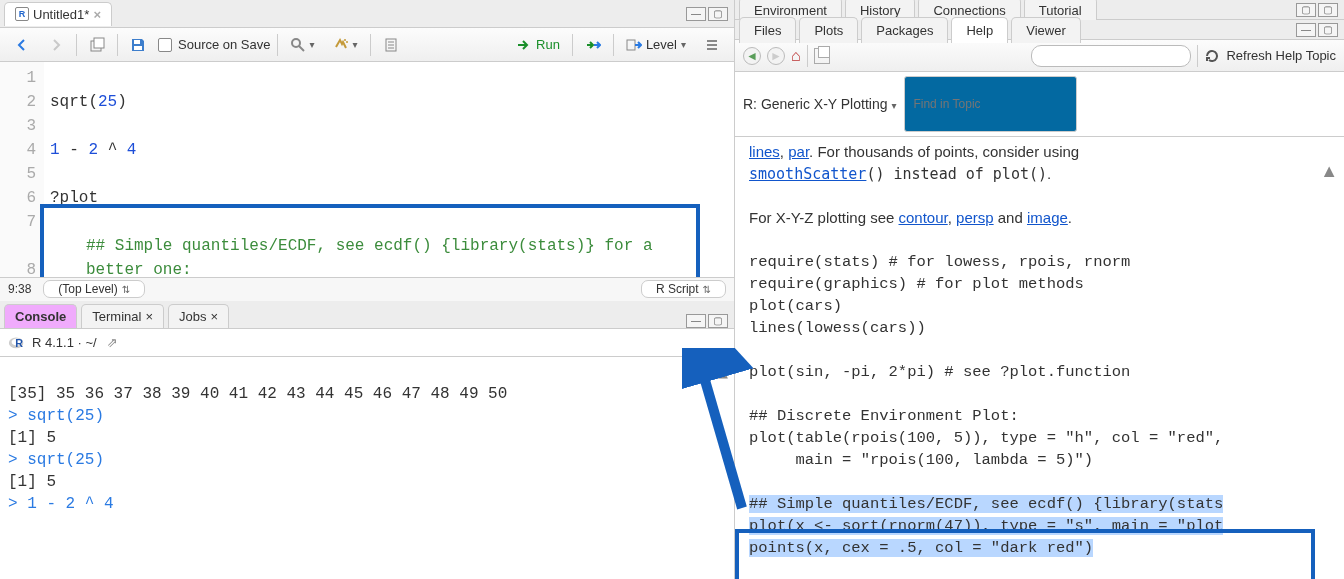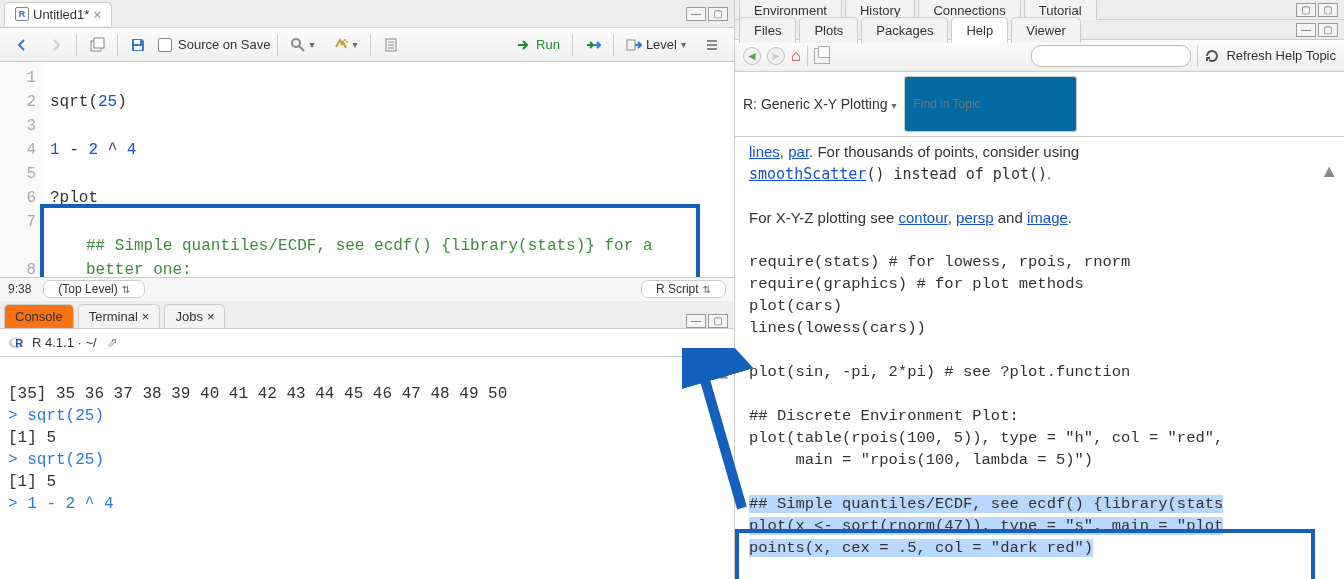--- a/index.html
+++ b/index.html
@@ -36,21 +36,21 @@
 .highlight-box { position:absolute; border:4px solid #1560bd; pointer-events:none; }
 
 
 .statusbar { display:flex; align-items:center; height:24px; border-top:1px solid #ccc; background:#f7f7f7; font-size:12px; padding: 0 8px; gap:12px;text-align:right; }
 .statusbar .right { margin-left:auto; }
 .scope-dd { border:1px solid #ccc; border-radius:7px; padding: 1px 14px; font-size:12px; background:#fff; display:inline-flex; align-items:center; gap:4px;}
 
 
 .console-tabs { display:flex; align-items:flex-end; background:#ededed; border-bottom:1px solid #ccc; height:28px; padding-left:4px; position:relative;}
 .ctab { padding:4px 10px; border:1px solid #ccc; border-bottom:none; border-radius:5px 5px 0 0; margin-right:4px; background:#f3f3f3; display:inline-flex; align-items:center; gap:4px; cursor:pointer; }
-.ctab.active { background:#f97316; font-weight:400; }
+.ctab.active { background:#f0abfc; font-weight:700; }
 .console-hdr { display:flex; align-items:center; gap:6px; height:28px; padding:0 8px; border-bottom:1px solid #ccc; }
 .r-logo { width:18px; height:18px; }
 .console-body { flex:1; padding:4px 8px; font-family:"Consolas","Menlo","Courier New",monospace; font-size:16px; line-height:22px; white-space:pre; overflow:auto; position:relative;}
 .prompt { color:#2a7ae2; }
 .scroll-ind { position:absolute; right:6px; top:6px; color:#888; font-size:18px;}
 
 
 .rp-tabs { display:flex; align-items:center; background:#ededed; border-bottom:1px solid #ccc; height:20px; padding-left:4px; position:relative;}
 .rp-tab { padding:5px 14px; border:1px solid #ccc; border-bottom:none; border-radius:5px 5px 0 0; margin-right:3px; background:#f3f3f3; cursor:pointer; font-size:13px;}
 .rp-tab.active { background:#fff; font-weight:500; }

